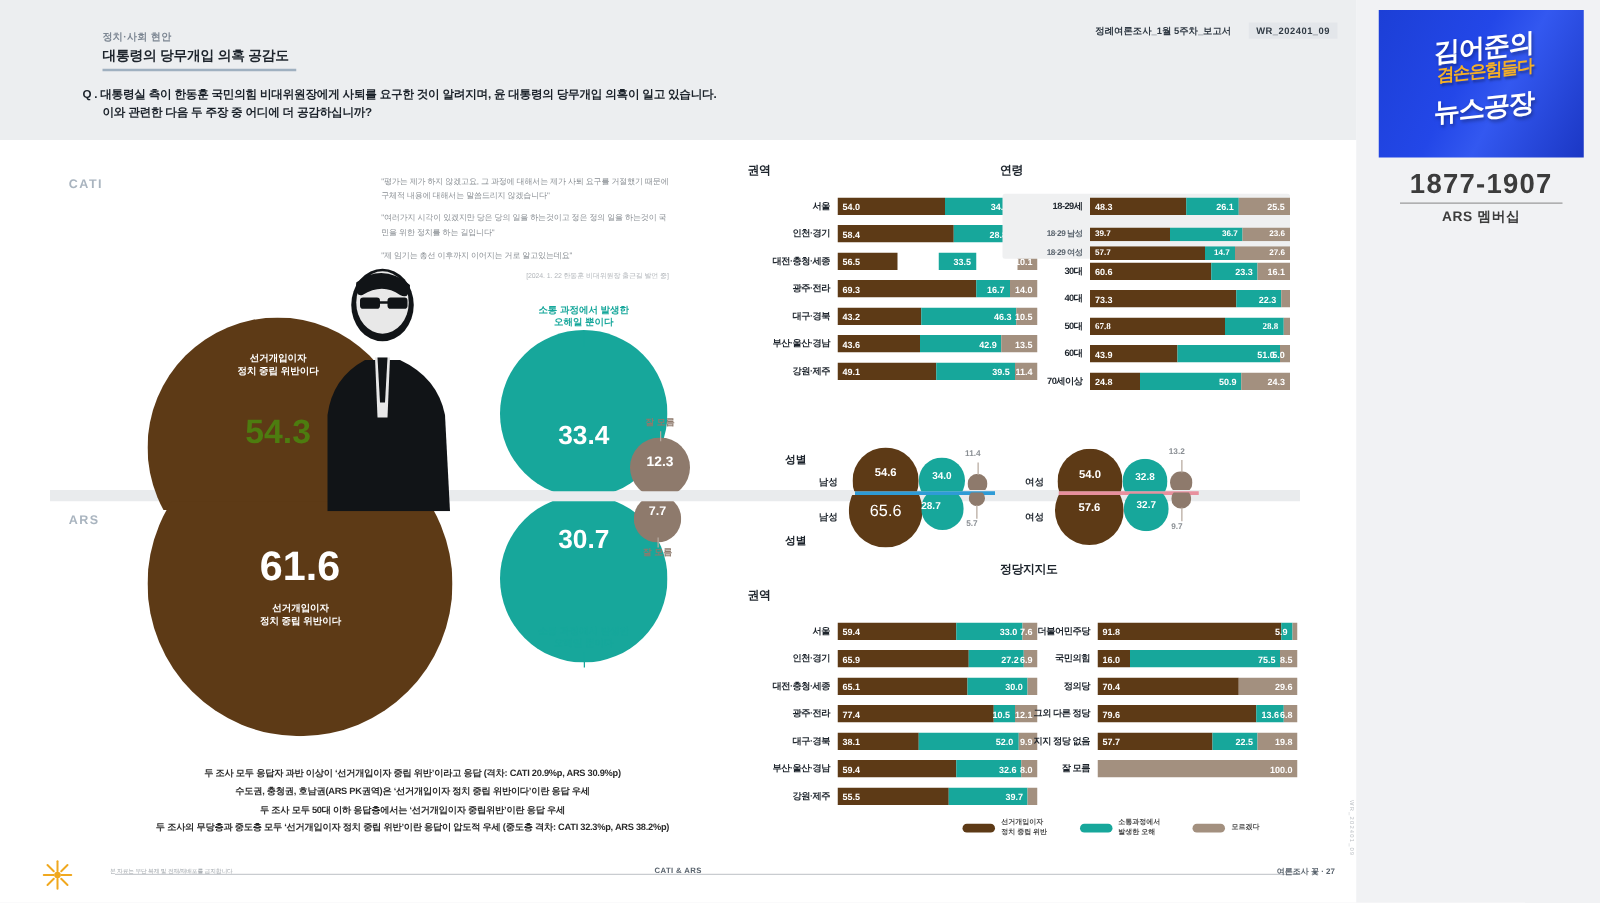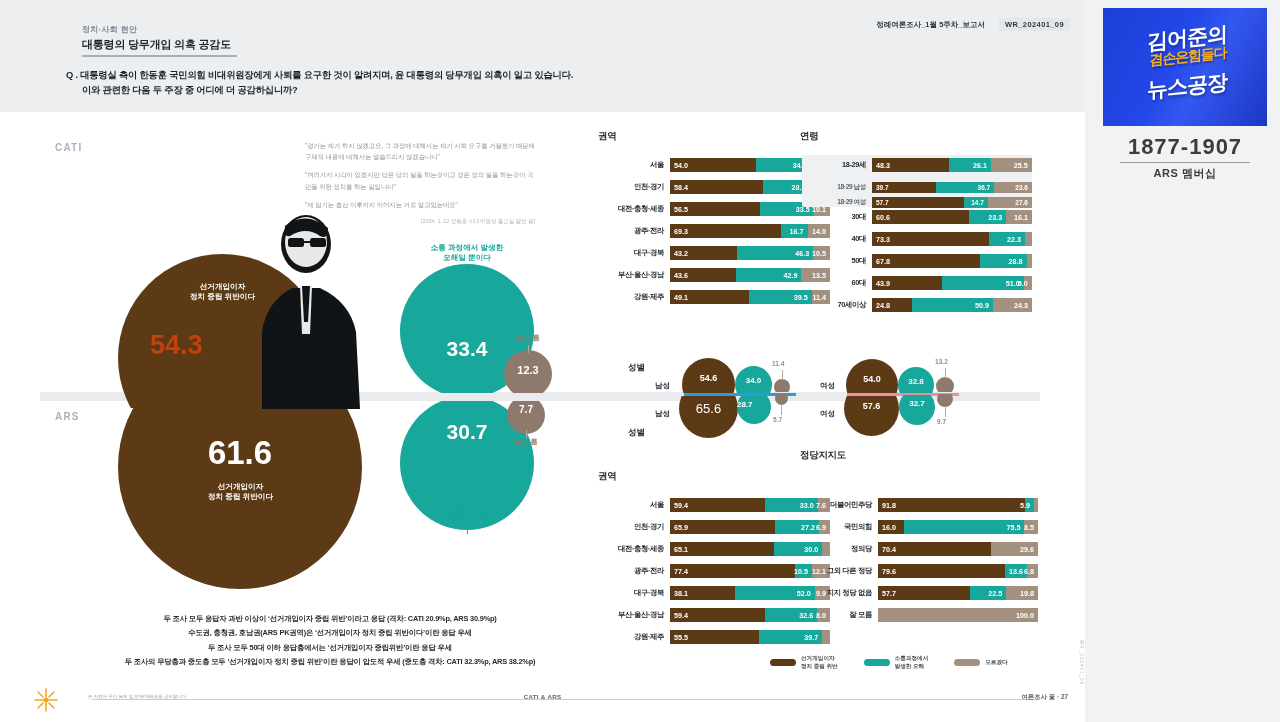--- a/index.html
+++ b/index.html
@@ -125,21 +125,21 @@
     <p>"제 임기는 총선 이후까지 이어지는 거로 알고있는데요"</p>
     <div class="src">[2024. 1. 22 한동훈 비대위원장 출근길 발언 중]</div>
   </div>
 
   <div class="mid-rule"></div>
 
   <div class="bub bub-brown" style="left:118px;top:254px;width:208px;height:208px;clip-path:inset(0 0 54px 0);">
   </div>
   <div class="cap cap-white" style="left:150px;top:282px;width:145px;white-space:pre-line;">선거개입이자
 정치 중립 위반이다</div>
-  <div style="position:absolute;left:150px;top:330px;width:145px;text-align:left;color:#c2410c;font-size:27px;font-weight:bold;">54.3</div>
+  <div style="position:absolute;left:150px;top:330px;width:145px;text-align:center;color:#4d7c0f;font-size:27px;font-weight:bold;">54.3</div>
 
   <div class="bub bub-teal" style="left:400px;top:264px;width:134px;height:134px;clip-path:inset(0 0 5px 0);"></div>
   <div class="cap cap-teal" style="left:385px;top:243px;width:164px;white-space:pre-line;">소통 과정에서 발생한
 오해일 뿐이다</div>
   <div class="leader" style="left:467px;top:265px;height:12px;background:#16a79b;"></div>
   <div style="position:absolute;left:400px;top:337px;width:134px;text-align:center;color:#fff;font-size:21px;font-weight:bold;">33.4</div>
 
   <div class="bub bub-gray" style="left:504px;top:350px;width:48px;height:48px;clip-path:inset(0 0 5px 0);"></div>
   <div class="cap cap-gray" style="left:500px;top:333px;width:56px;">잘 모름</div>
   <div class="leader" style="left:528px;top:345px;height:8px;"></div>
@@ -246,21 +246,21 @@
           <div class="seg teal" style="width: 46.08px;">
             <span>28.8</span>
           </div>
           <div class="seg gray" style="width: 20.48px;">
             <span>12.8</span>
           </div>
         </div>
       </div>
       <div class="row" style="left: 598px; top: 202px;">
         <div class="rlab" style="width: 66px;">대전·충청·세종</div>
-        <div class="bar" style="width: 160px;">
+        <div class="bar" style="width: 160px; gap: 33px;">
           <div class="seg brown" style="width: 90.4px;">
             <span>56.5</span>
           </div>
           <div class="seg teal" style="width: 53.6px;">
             <span>33.5</span>
           </div>
           <div class="seg gray" style="width: 16.16px;">
             <span>10.1</span>
           </div>
         </div>
@@ -386,21 +386,21 @@
             <span>73.3</span>
           </div>
           <div class="seg teal" style="width: 35.68px;">
             <span>22.3</span>
           </div>
           <div class="seg gray" style="width: 7.04px;"></div>
         </div>
       </div>
       <div class="row" style="left: 800px; top: 254px;">
         <div class="rlab" style="width: 66px;">50대</div>
-        <div class="bar" style="width: 160px;">
+        <div class="bar" style="width: 160px; font-family: Liberation Serif, serif;">
           <div class="seg brown" style="width: 108.48px;">
             <span>67.8</span>
           </div>
           <div class="seg teal" style="width: 46.08px;">
             <span>28.8</span>
           </div>
           <div class="seg gray" style="width: 5.44px;"></div>
         </div>
       </div>
       <div class="row" style="left: 800px; top: 276px;">

